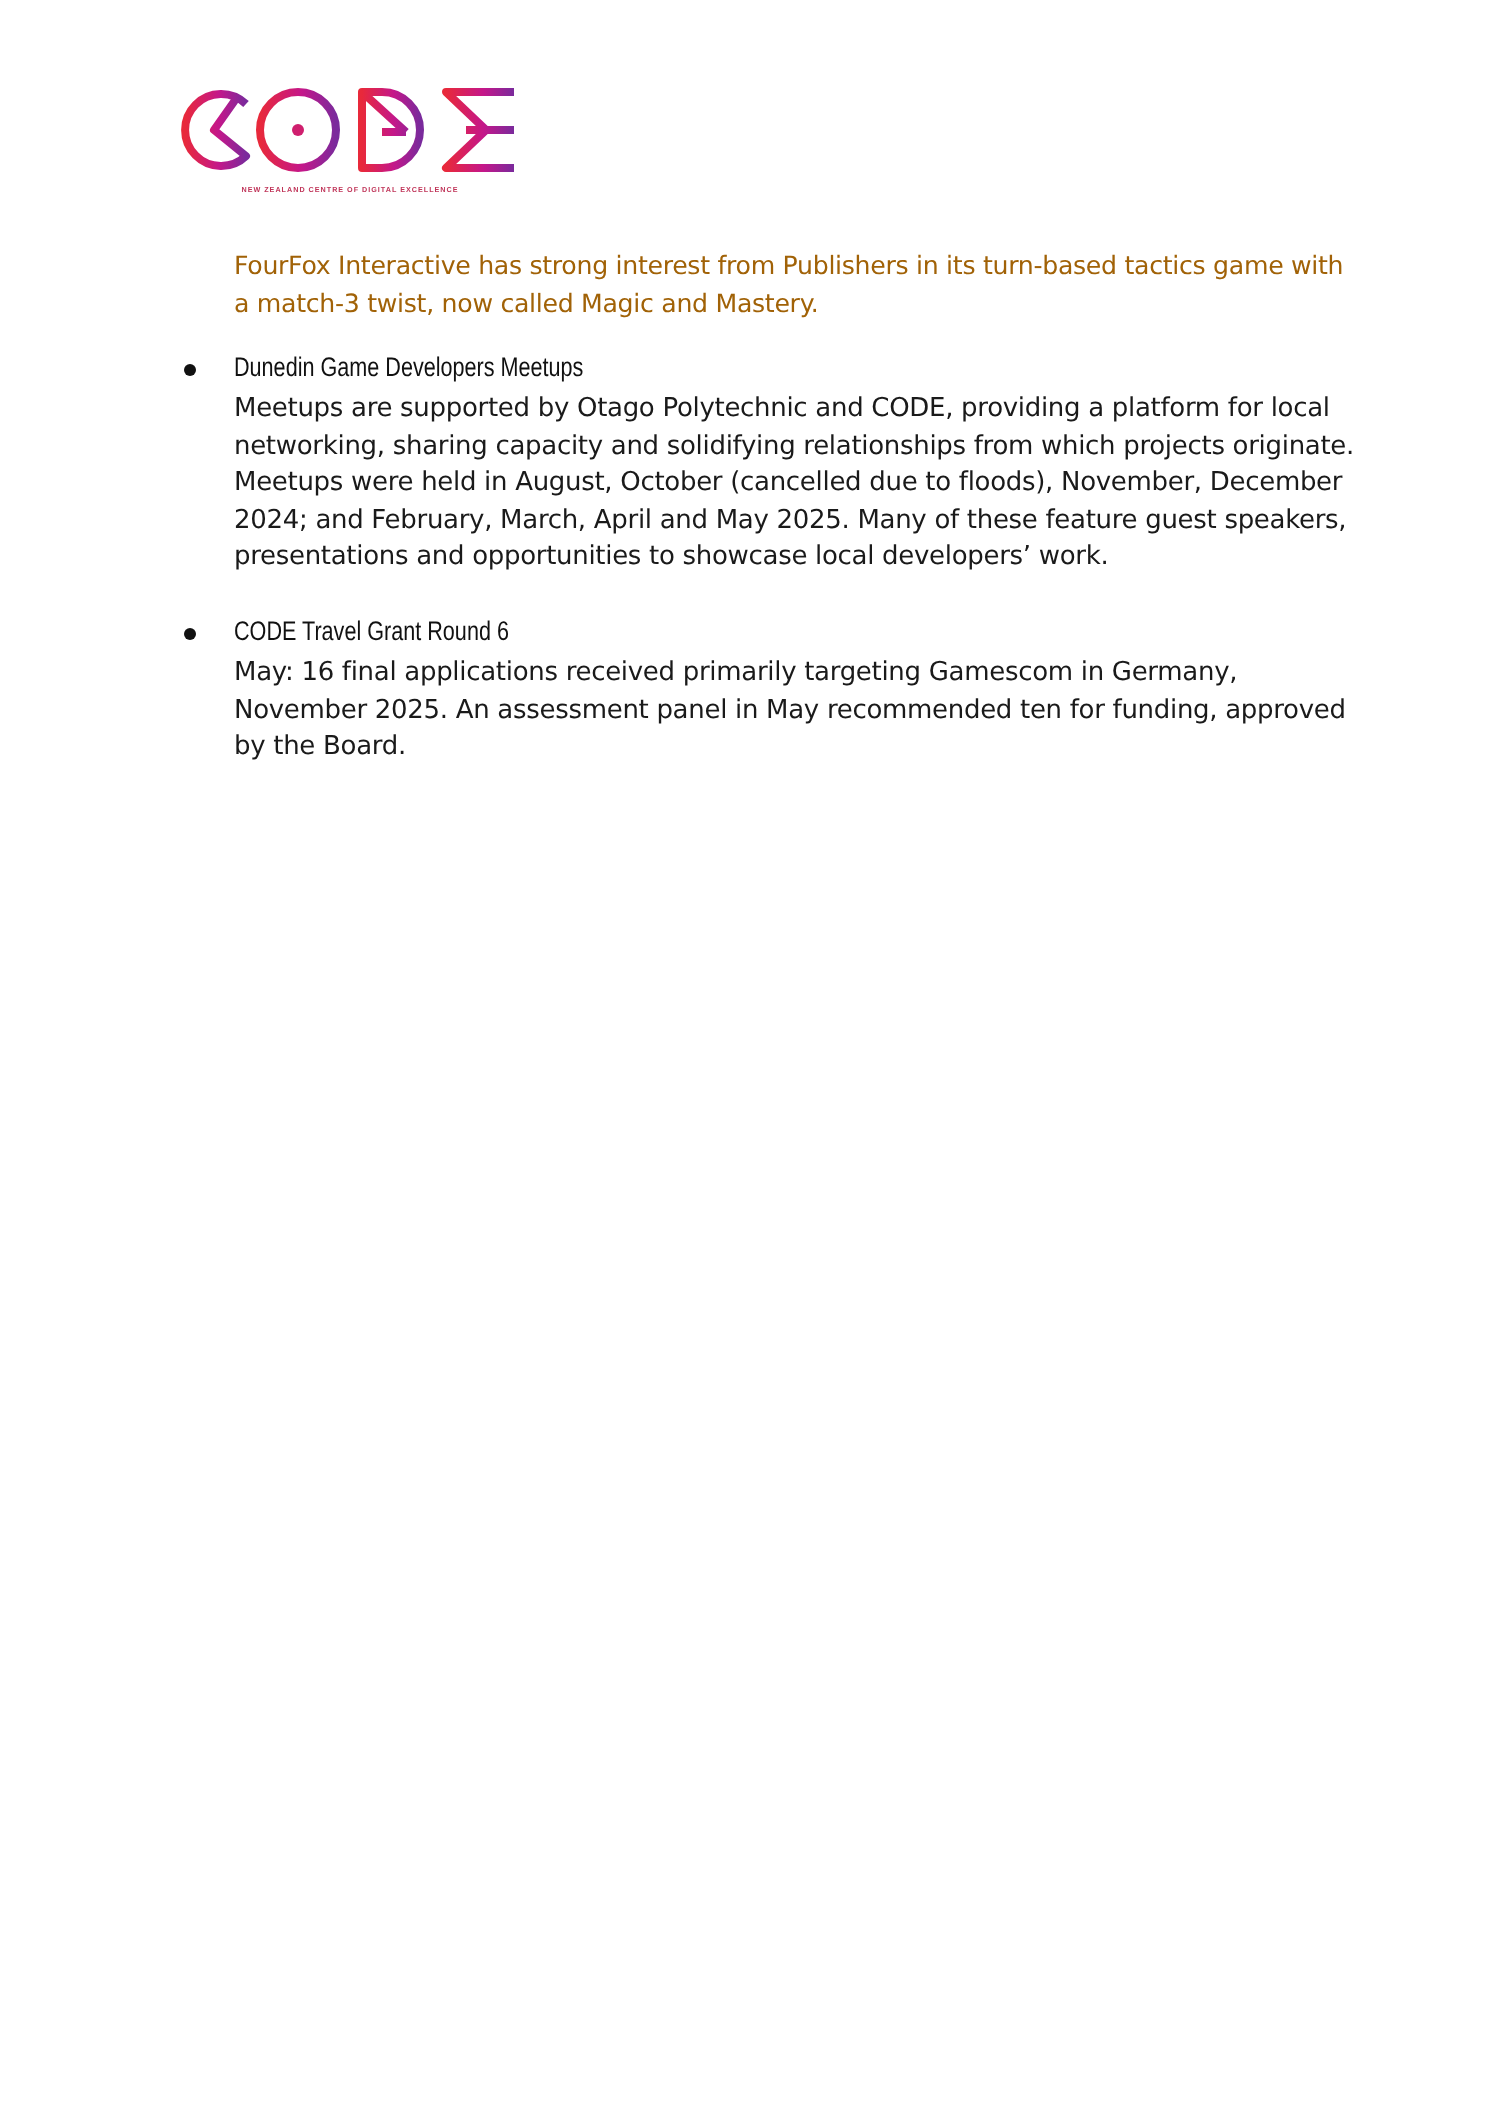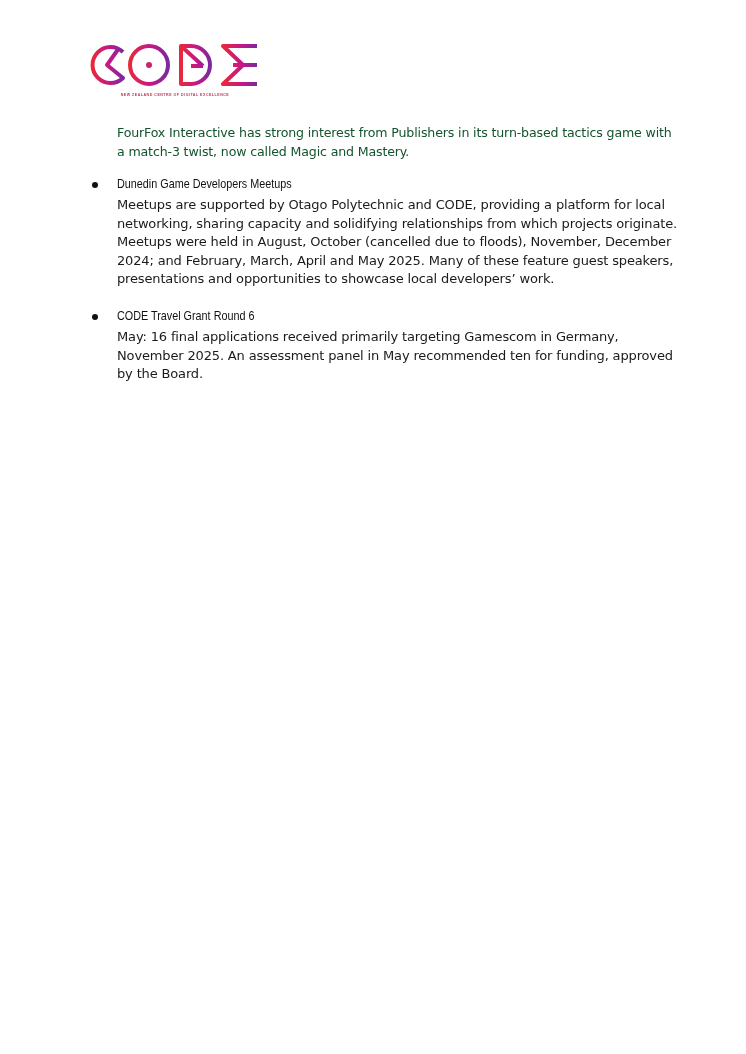--- a/index.html
+++ b/index.html
@@ -1,20 +1,20 @@
 <!DOCTYPE html>
 <html><head>
 <meta charset="utf-8">
 <style>
   html, body { margin: 0; padding: 0; background: #ffffff; }
   body { width: 746px; height: 1054px; position: relative; overflow: hidden; font-family: "DejaVu Sans", sans-serif; color: #1a1a1a; }
   .logo { position: absolute; left: 87px; top: 40px; width: 176px; height: 62px; }
   .logo svg { display: block; }
   .tagline { position: absolute; left: 87px; top: 93px; width: 176px; text-align: center; font-family: "Liberation Sans", sans-serif; font-size: 3.6px; font-weight: bold; letter-spacing: 0.5px; color: #c0365a; }
-  .para { position: absolute; left: 117px; width: 560px; font-family: "DejaVu Sans", sans-serif; font-size: 12.6px; line-height: 18.5px; color: #14532d; letter-spacing: -0.15px; }
+  .para { position: absolute; left: 117px; width: 560px; font-family: "DejaVu Sans", sans-serif; font-size: 12.6px; line-height: 18.5px; color: #a16207; letter-spacing: -0.15px; }
   .item { position: absolute; left: 92px; width: 590px; }
   .bullet { position: absolute; left: 0; top: 6px; width: 6px; height: 6px; background: #111; border-radius: 50%; }
   .heading { position: absolute; left: 25px; top: 0; font-family: "Liberation Sans Narrow", "Liberation Sans", sans-serif; font-size: 13.5px; transform: scaleX(0.8); transform-origin: left top; color: #111; white-space: nowrap; }
   .item .body { position: absolute; left: 25px; top: 20px; width: 560px; font-size: 13px; line-height: 18.5px; letter-spacing: -0.15px; }
 </style>
 </head>
 <body>
 
 <div class="logo">
   <svg width="176" height="50" viewBox="0 0 176 50">

